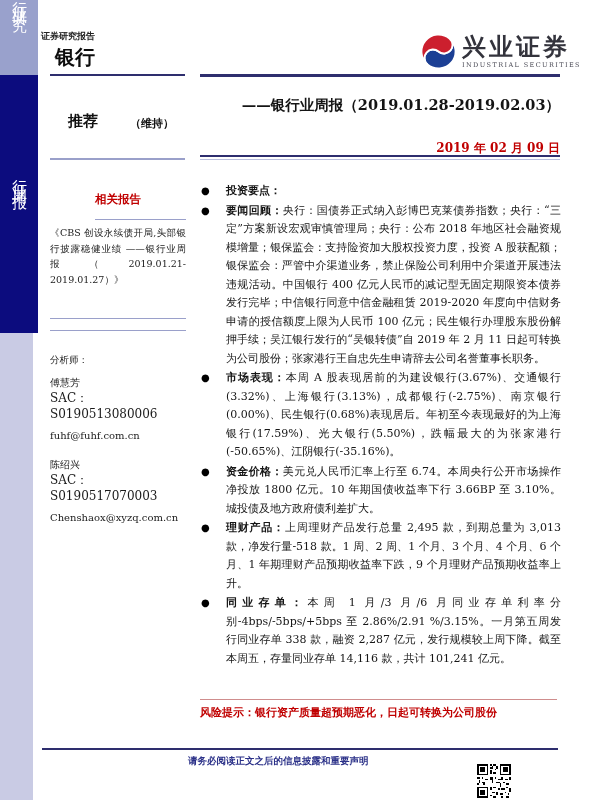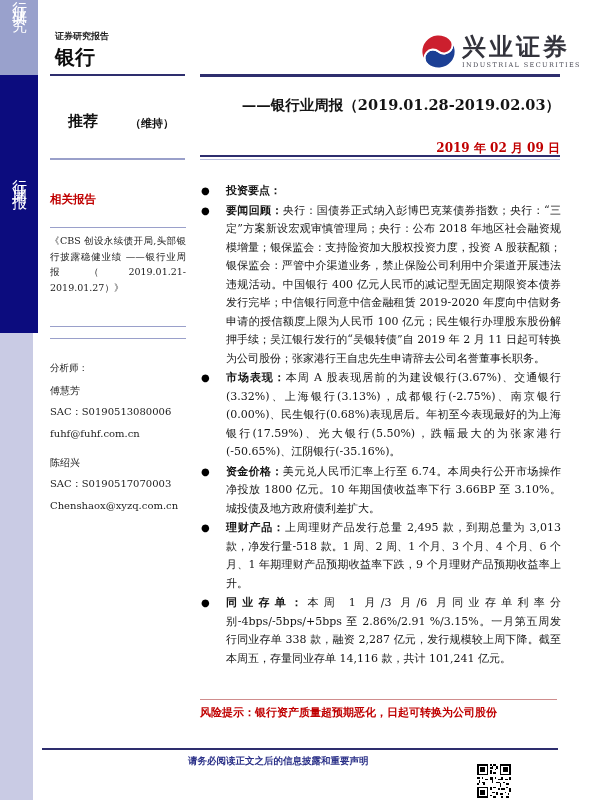--- a/index.html
+++ b/index.html
@@ -14,21 +14,21 @@
   .side-mid { left:0; top:75px; width:38px; height:258px; background:#0c0c7e; overflow:hidden; }
   .side-strip { left:0; top:333px; width:33px; height:467px; background:#c9cbe4; }
   .vtext {
     position:absolute; left:50%; transform:translateX(-50%);
     writing-mode:vertical-rl; color:#ffffff; font-size:15px; letter-spacing:5px; white-space:nowrap;
   }
   .vtext-top { top:-10px; }
   .vtext-mid { top:93px; }
 
   
-  .report-type { left:55px; top:30px; font-size:9px; font-weight:bold; color:#222; }
+  .report-type { left:41px; top:30px; font-size:9px; font-weight:bold; color:#222; }
   .sector { left:55px; top:44px; font-size:20px; font-weight:bold; color:#0d0d0d; }
   .hline-left { left:50px; top:74px; width:135px; border-top:2px solid #2e2e6e; height:0; }
   .hline-right { left:200px; top:74px; width:360px; border-top:3px solid #2e2e6e; height:0; }
 
   .logo { left:420px; top:33px; display:flex; align-items:flex-start; }
   .logo-swirl { width:37px; height:37px; flex:0 0 auto; }
   .logo-text { margin-left:5px; }
   .brand-cn { font-size:24px; font-weight:bold; color:#33333c; letter-spacing:3px; line-height:1.15; white-space:nowrap; }
   .brand-en { font-size:6.5px; color:#4a4a55; letter-spacing:1.4px; margin-top:0; text-align:center; white-space:nowrap; }
 
@@ -36,28 +36,28 @@
   .rating-label { left:68px; top:112px; font-size:15px; font-weight:bold; color:#111; }
   .rating-status { left:130px; top:116px; font-size:11px; font-weight:bold; color:#111; }
   .hline-rating { left:50px; top:158px; width:135px; border-top:2px solid #9aa0ca; height:0; }
 
   .doc-title { right:40px; top:96px; font-size:14.5px; font-weight:bold; color:#141414; white-space:nowrap; }
   .doc-date { right:40px; top:140px; font-size:12px; font-weight:bold; color:#c00000; white-space:nowrap; }
   .hline-date { left:200px; top:155px; width:360px; height:2px; border-top:2px solid #2e2e6e; border-bottom:1px solid #b9bedd; }
 
   
   .left-col { left:50px; top:192px; width:136px; }
-  .related-heading { color:#c00000; font-weight:bold; font-size:11.5px; padding-bottom:20px; border-bottom:1px solid #9aa0ca; }
+  .related-heading { color:#c00000; font-weight:bold; font-size:11.5px; padding-bottom:12px; border-bottom:1px solid #9aa0ca;margin-left:45px; }
   .related-item { font-size:9.5px; line-height:1.65; margin-top:5px; color:#1a1a1a; text-align:justify; }
   .rule { border-top:1px solid #9aa0ca; height:0; }
   .rule-1 { margin-top:30px; }
   .rule-2 { margin-top:11px; }
   .analyst-heading { font-size:9.5px; margin-top:23px; color:#1a1a1a; }
   .analyst-name { font-size:10px; margin-top:9px; color:#1a1a1a; }
-  .analyst-sac { font-size:10px; margin-top:7px; color:#1a1a1a; }
+  .analyst-sac { font-size:12px; margin-top:0; color:#1a1a1a; }
   .analyst-email { font-size:10px; margin-top:9px; color:#1a1a1a; }
   .analyst-block-2 { margin-top:17px; }
 
   
   .main-col { left:200px; top:182px; width:361px; }
   .main-heading { color:#c00000; font-weight:bold; font-size:11.5px; margin-bottom:6px; }
   ul.bullets { list-style:none; margin:0; padding:0; }
   ul.bullets li { position:relative; padding-left:26px; font-size:11px; line-height:18.5px; text-align:justify; margin-bottom:1px; }
   .marker { position:absolute; left:1px; top:0; font-size:10px; color:#000; }
   .b-label { font-weight:bold; }

